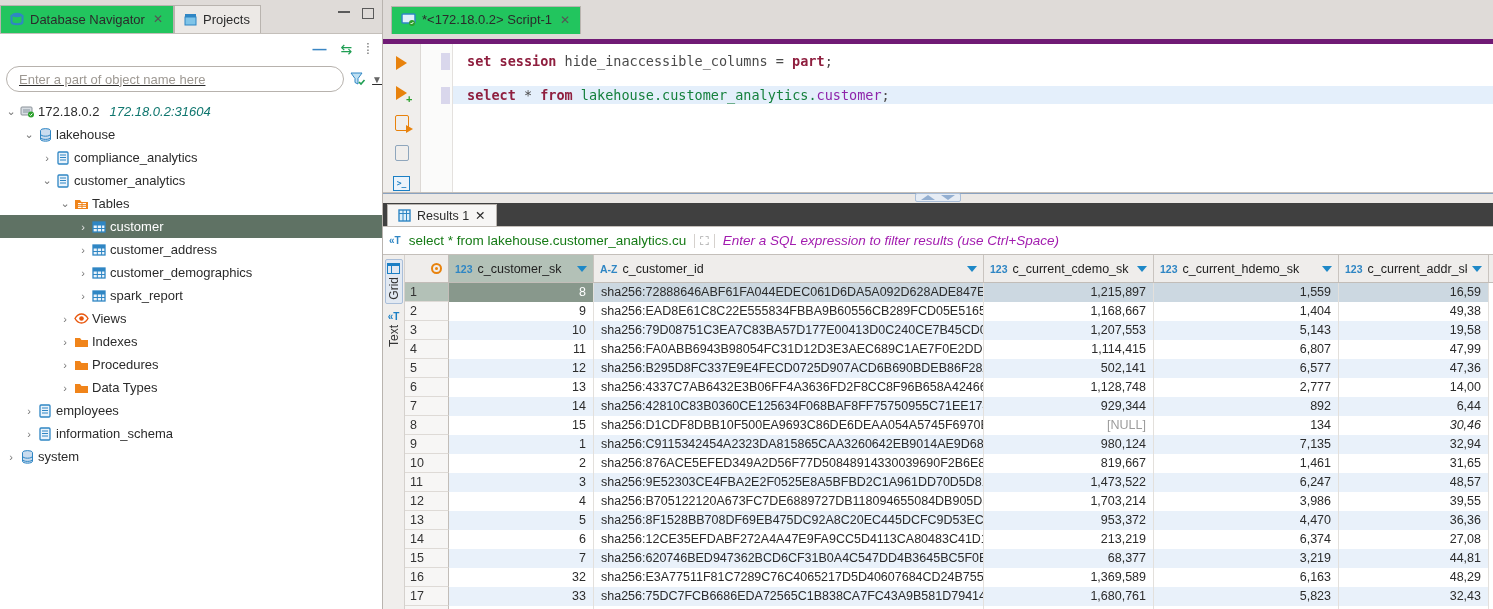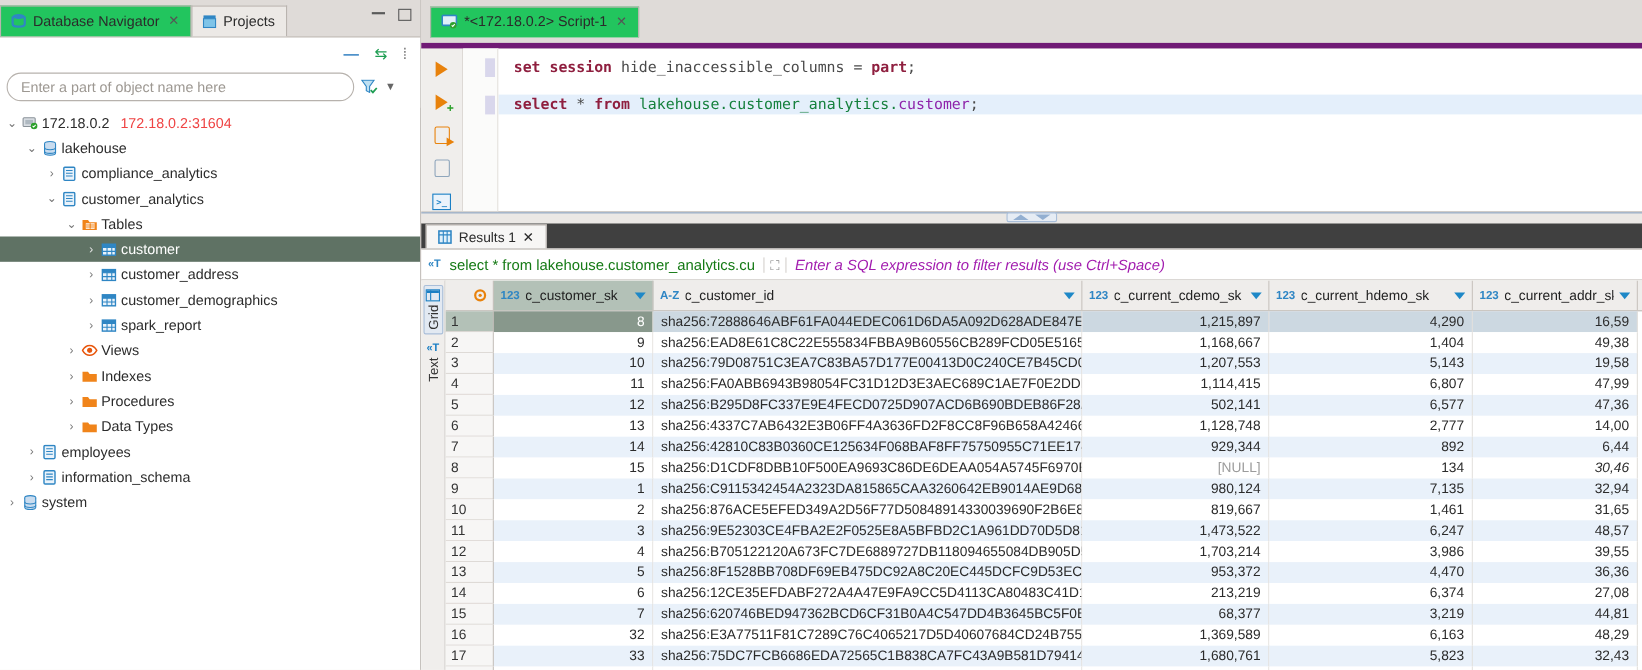--- a/index.html
+++ b/index.html
@@ -14,33 +14,33 @@
          border:1px solid #b9b4af; border-bottom:none; background:#ece9e6; font-size:13px; white-space:nowrap; }
   .tab.active { background:#22c55e; }
   .tab .close { color:#555; font-size:12px; margin-left:2px; cursor:pointer; }
   .win-btns { position:absolute; right:8px; top:8px; display:flex; gap:12px; }
   .win-btn { width:12px; height:11px; border:1px solid #5a5a5a; }
   .win-btn.min { height:4px; margin-top:3px; border:none; border-top:2px solid #5a5a5a; width:12px; }
 
   .nav-toolbar { height:30px; display:flex; justify-content:flex-end; align-items:center; gap:14px; padding-right:12px; background:#fff; }
   .tool-ic { font-size:14px; cursor:pointer; }
 
-  .filter-row { display:flex; align-items:center; padding:2px 22px 6px 6px; gap:6px; background:#fff; }
+  .filter-row { display:flex; align-items:center; padding:2px 0 6px 6px; gap:6px; background:#fff;text-decoration:underline; }
   .filter-input { flex:1; height:26px; border:1px solid #b7b2ad; border-radius:13px; padding:0 12px;
                   font-size:13px; color:#333; font-family:"Liberation Sans", sans-serif; background:#fff; }
   .filter-input::placeholder { color:#9d9892; }
 
   .tree { flex:1; overflow:hidden; padding-top:2px; }
   .tree-row { display:flex; align-items:center; height:23px; white-space:nowrap; cursor:pointer; }
   .tree-row.selected { background:#5f7264; color:#fff; }
   .tree-row .exp { width:14px; text-align:center; color:#777; font-size:11px; flex:none; }
   .tree-row.selected .exp { color:#e8e8e8; }
   .tree-row .ticon { width:18px; flex:none; display:inline-flex; justify-content:center; }
   .tree-row .tlabel { padding-left:2px; }
-  .tree-row .tdetail { color:#ef4444; margin-left:10px; }
+  .tree-row .tdetail { color:#0f766e; font-style:italic; margin-left:10px; }
 
   
   .right-panel { flex:1; display:flex; flex-direction:column; min-width:0; }
   .editor-tabbar { height:44px; background:#dfdbd8; display:flex; align-items:center; border-bottom:5px solid #701a75; }
   .editor { height:149px; background:#fff; display:flex; border-bottom:1px solid #c4bfba; }
   .ed-toolbar { width:38px; background:#f0eeec; display:flex; flex-direction:column; align-items:center; gap:12px; padding-top:10px; border-right:1px solid #ddd9d5; }
   .ed-btn { width:18px; height:18px; display:flex; align-items:center; justify-content:center; cursor:pointer; position:relative; }
   .play { width:0; height:0; border-left:11px solid #e8820c; border-top:7px solid transparent; border-bottom:7px solid transparent; }
   .plus-badge { position:absolute; right:-2px; bottom:-3px; color:#2da12d; font-size:11px; font-weight:bold; }
   .script-ic { width:14px; height:16px; border:1.5px solid #e8820c; border-radius:2px; position:relative; }
@@ -441,21 +441,21 @@
                 <span class="h-name">c_current_addr_sk</span>
                 <span class="h-sort"></span>
               </div>
             </div>
           <div class="grid-body" id="grid-body">
               <div class="row odd sel">
                 <div class="rnum">1</div>
                 <div class="cell num selcell" style="width: 145px;">8</div>
                 <div class="cell" style="width: 390px;">sha256:72888646ABF61FA044EDEC061D6DA5A092D628ADE847E489</div>
                 <div class="cell num" style="width: 170px;">1,215,897</div>
-                <div class="cell num" style="width: 185px;">4,290</div>
+                <div class="cell num" style="width: 185px;">1,559</div>
                 <div class="cell num" style="width: 150px;">16,59</div>
               </div>
               <div class="row even">
                 <div class="rnum">2</div>
                 <div class="cell num" style="width: 145px;">9</div>
                 <div class="cell" style="width: 390px;">sha256:EAD8E61C8C22E555834FBBA9B60556CB289FCD05E51653C7</div>
                 <div class="cell num" style="width: 170px;">1,168,667</div>
                 <div class="cell num" style="width: 185px;">1,404</div>
                 <div class="cell num" style="width: 150px;">49,38</div>
               </div>

